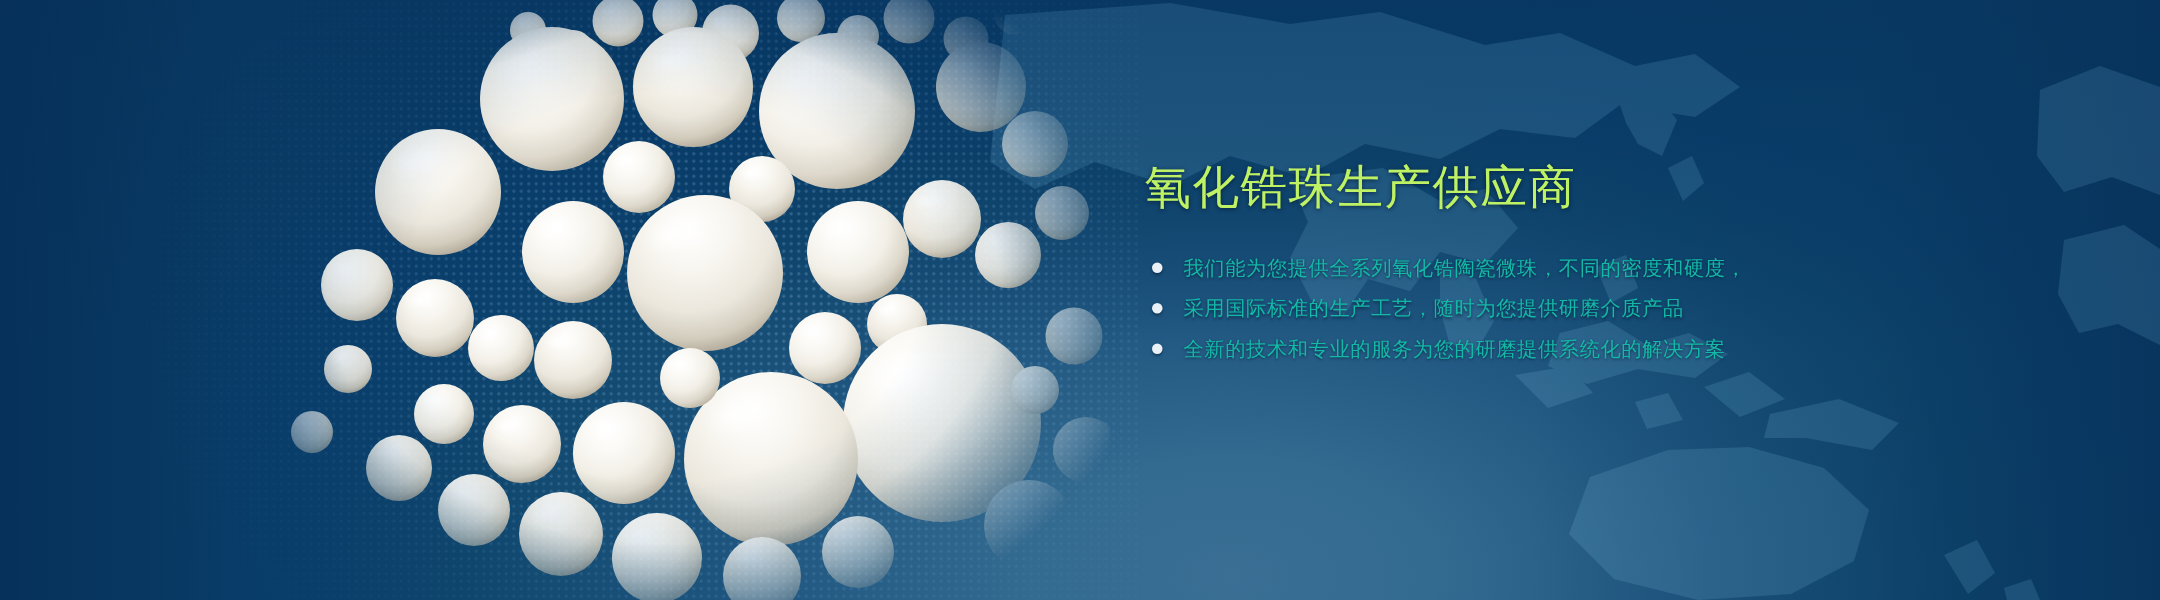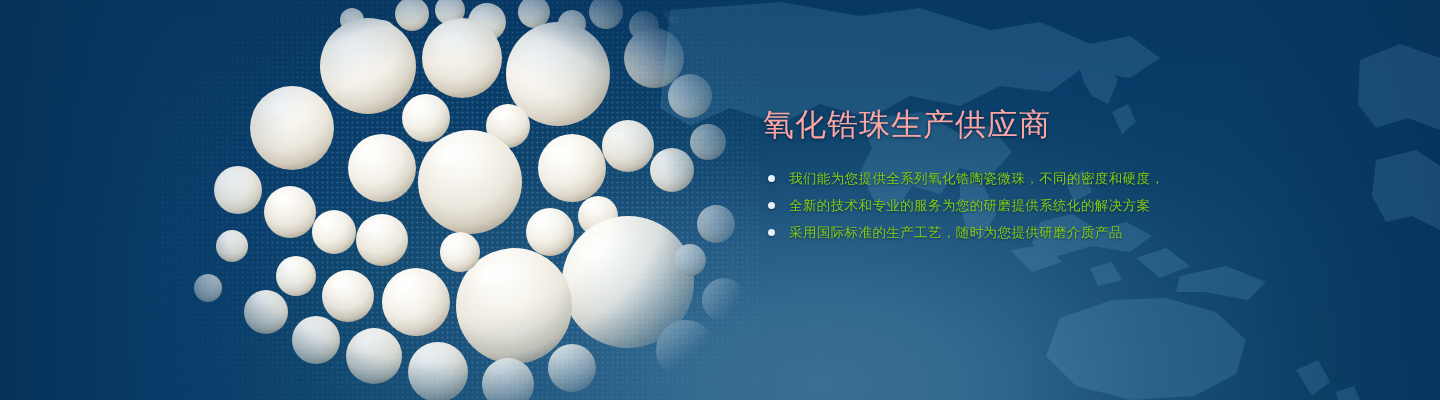--- a/index.html
+++ b/index.html
@@ -63,35 +63,35 @@
   .beads svg{ width:100%; height:100%; display:block; }
 
   
   .copy{
     position:absolute; left:763px; top:105px; width:470px;
   }
   .headline{
     font-size:31px;
     line-height:40px;
     letter-spacing:1px;
-    color:#fca5a5;
+    color:#bef264;
     font-weight:400;
     text-shadow:0 1px 3px rgba(2,22,44,.75);
     white-space:nowrap;
   }
   .bullets{
     margin-top:21px;
     list-style:none;
   }
   .bullet{
     position:relative;
     padding-left:26px;
     font-size:13.5px;
     line-height:25px;
-    color:#84cc16;
+    color:#14b8a6;
     letter-spacing:.4px;
     text-shadow:0 1px 2px rgba(2,22,44,.65);
     margin-bottom:2px;
   }
   .dot{
     position:absolute; left:5px; top:9px;
     width:7px; height:7px; border-radius:50%;
     background:#e9f1f7;
     box-shadow:0 1px 2px rgba(2,22,44,.55);
   }
@@ -313,24 +313,24 @@
 
     <ul class="bullets">
 
       <li class="bullet">
         <span class="dot"></span>
         <span class="bullet-line">我们能为您提供全系列氧化锆陶瓷微珠，不同的密度和硬度，</span>
       </li>
 
       <li class="bullet">
         <span class="dot"></span>
+        <span class="bullet-line">采用国际标准的生产工艺，随时为您提供研磨介质产品</span>
+      </li>
+
+      <li class="bullet">
+        <span class="dot"></span>
         <span class="bullet-line">全新的技术和专业的服务为您的研磨提供系统化的解决方案</span>
       </li>
 
-      <li class="bullet">
-        <span class="dot"></span>
-        <span class="bullet-line">采用国际标准的生产工艺，随时为您提供研磨介质产品</span>
-      </li>
-
     </ul>
   </div>
 
 </div>
 
 </body></html>

